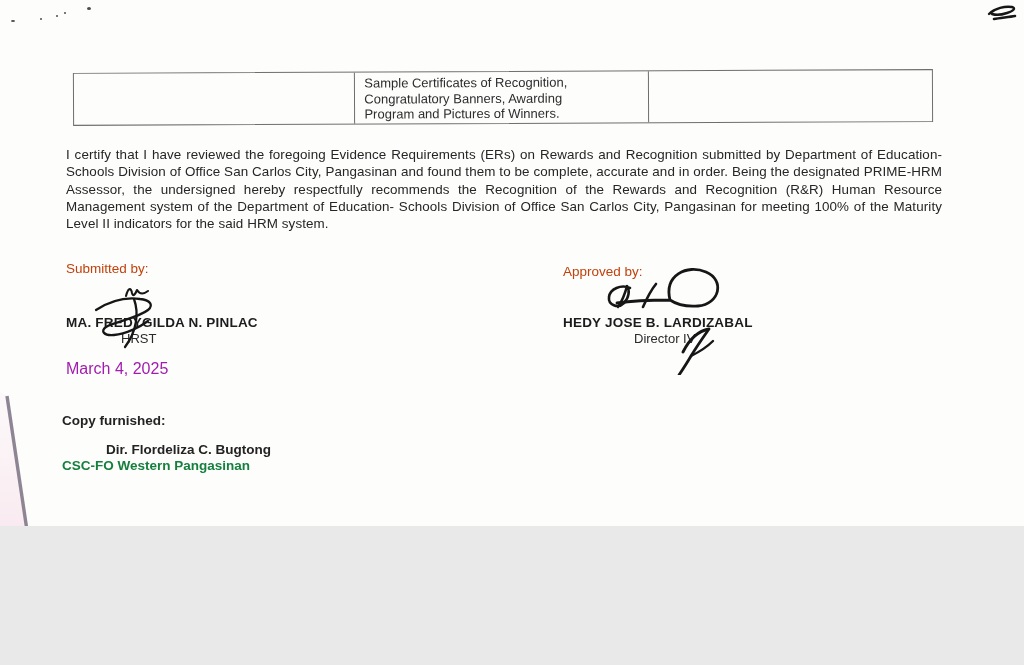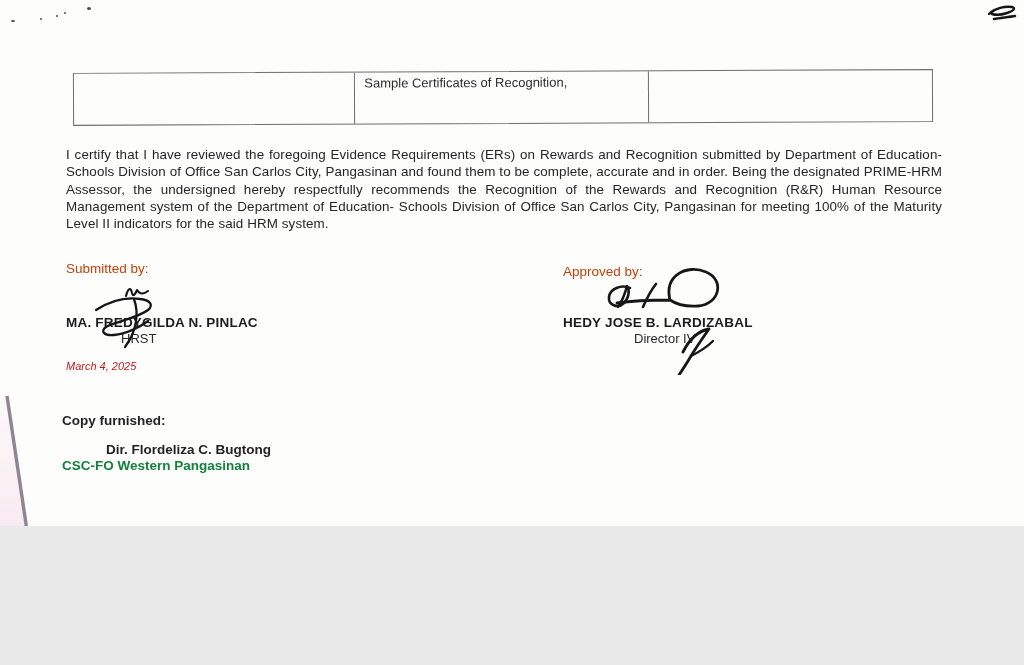--- a/index.html
+++ b/index.html
@@ -44,21 +44,21 @@
     letter-spacing:0.1px;
   }
 
   .lbl{position:absolute;font-size:13.5px;color:#c2410c;}
   .bold-name{position:absolute;font-size:13.5px;font-weight:bold;letter-spacing:0.2px;color:#1c1c1c;}
   .title-line{position:absolute;font-size:13px;color:#2a2a2a;margin-left:24px;}
 
   .sig{position:absolute;pointer-events:none;}
   .sig path{fill:none;stroke:#161616;stroke-linecap:round;stroke-linejoin:round;}
 
-  .date-line{position:absolute;left:66px;top:360px;font-size:11px;color:#b91c1c;font-style:italic;}
+  .date-line{position:absolute;left:66px;top:360px;font-size:16px;color:#a21caf;}
 
   .cf-label{position:absolute;left:62px;top:413px;font-size:13.5px;font-weight:bold;color:#232323;}
   .cf-name{position:absolute;left:62px;top:442px;font-size:13.5px;font-weight:bold;color:#232323;padding-left:44px;}
   .cf-office{position:absolute;left:62px;top:458px;font-size:13.5px;font-weight:bold;color:#15803d;}
 </style>
 </head>
 <body>
 
 <div class="page">
 
@@ -92,20 +92,22 @@
 
   <svg class="sig" style="left:985px;top:2px;width:36px;height:26px;" viewBox="0 0 36 26">
     <path d="M4,12 C10,6 20,4 27,5 C31,6 29,9 22,11 C16,13 10,13 7,12" stroke-width="2.4"></path>
     <path d="M9,17 C15,16 24,15 30,14" stroke-width="2.6"></path>
   </svg>
 
   <div class="ev-table">
     <div class="ev-cell c1"></div>
     <div class="ev-cell c2">
       <div>Sample Certificates of Recognition,</div>
+      <div>Congratulatory Banners, Awarding</div>
+      <div>Program and Pictures of Winners.</div>
     </div>
     <div class="ev-cell c3"></div>
   </div>
 
   <p class="cert">I certify that I have reviewed the foregoing Evidence Requirements (ERs) on Rewards and Recognition submitted by Department of Education- Schools Division of Office San Carlos City, Pangasinan and found them to be complete, accurate and in order. Being the designated PRIME-HRM Assessor, the undersigned hereby respectfully recommends the Recognition of the Rewards and Recognition (R&amp;R) Human Resource Management system of the Department of Education- Schools Division of Office San Carlos City, Pangasinan for meeting 100% of the Maturity Level II indicators for the said HRM system.</p>
 
   <div class="lbl" style="left:66px;top:261px;">Submitted by:</div>
   <div class="bold-name" style="left:66px;top:315px;">MA. FREDYGILDA N. PINLAC</div>
   <div class="title-line" style="left:97px;top:331px;">HRST</div>
 

